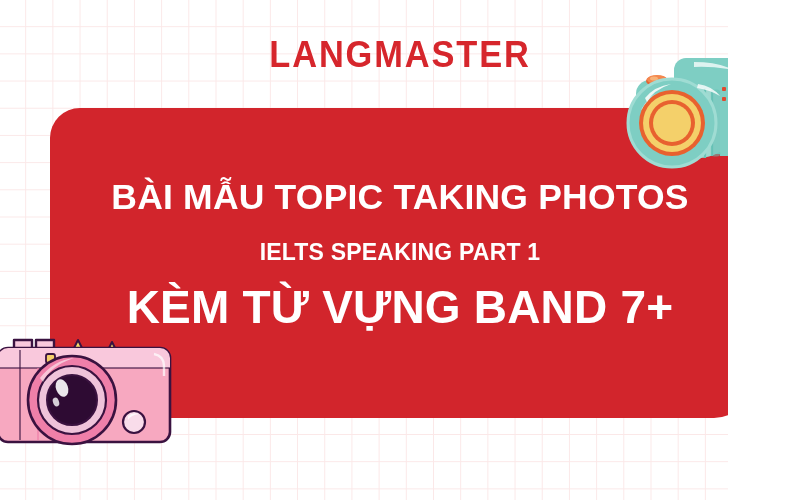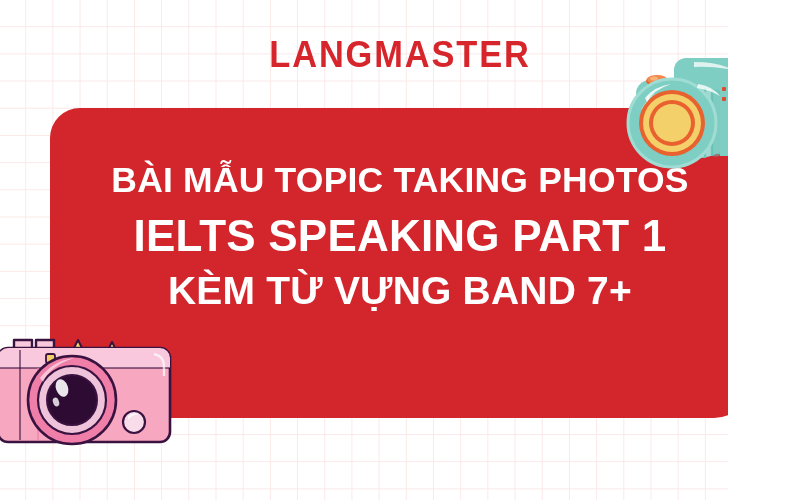--- a/index.html
+++ b/index.html
@@ -40,34 +40,34 @@
   #panel {
     position:absolute;
     left:50px; top:108px;
     width:700px; height:310px;
     background:#d2252c;
     border-radius:30px 6px 36px 6px;
   }
   
   #title {
     position:absolute;
-    left:50px; top:153px;
+    left:50px; top:170px;
     width:700px;
     text-align:center;
     color:#ffffff;
     font-weight:bold;
     font-size:35px;
     line-height:55px;
     letter-spacing:0.2px;
     white-space:nowrap;
   }
   #title .ln { display:block; }
   #title .ln1 { font-size:35.5px; }
-  #title .ln2 { font-size:44px;text-align:center; }
-  #title .ln3 { font-size:39px; }
+  #title .ln2 { font-size:23px;text-align:center; }
+  #title .ln3 { font-size:46px; }
 
   
   .illus { position:absolute; }
   #teal-cam { left:624px; top:24px; width:176px; height:152px; }
   #pink-cam { left:-6px; top:330px; width:180px; height:132px; }
   #sparkles { left:60px; top:332px; width:76px; height:62px; }
 </style>
 </head>
 <body>
 

